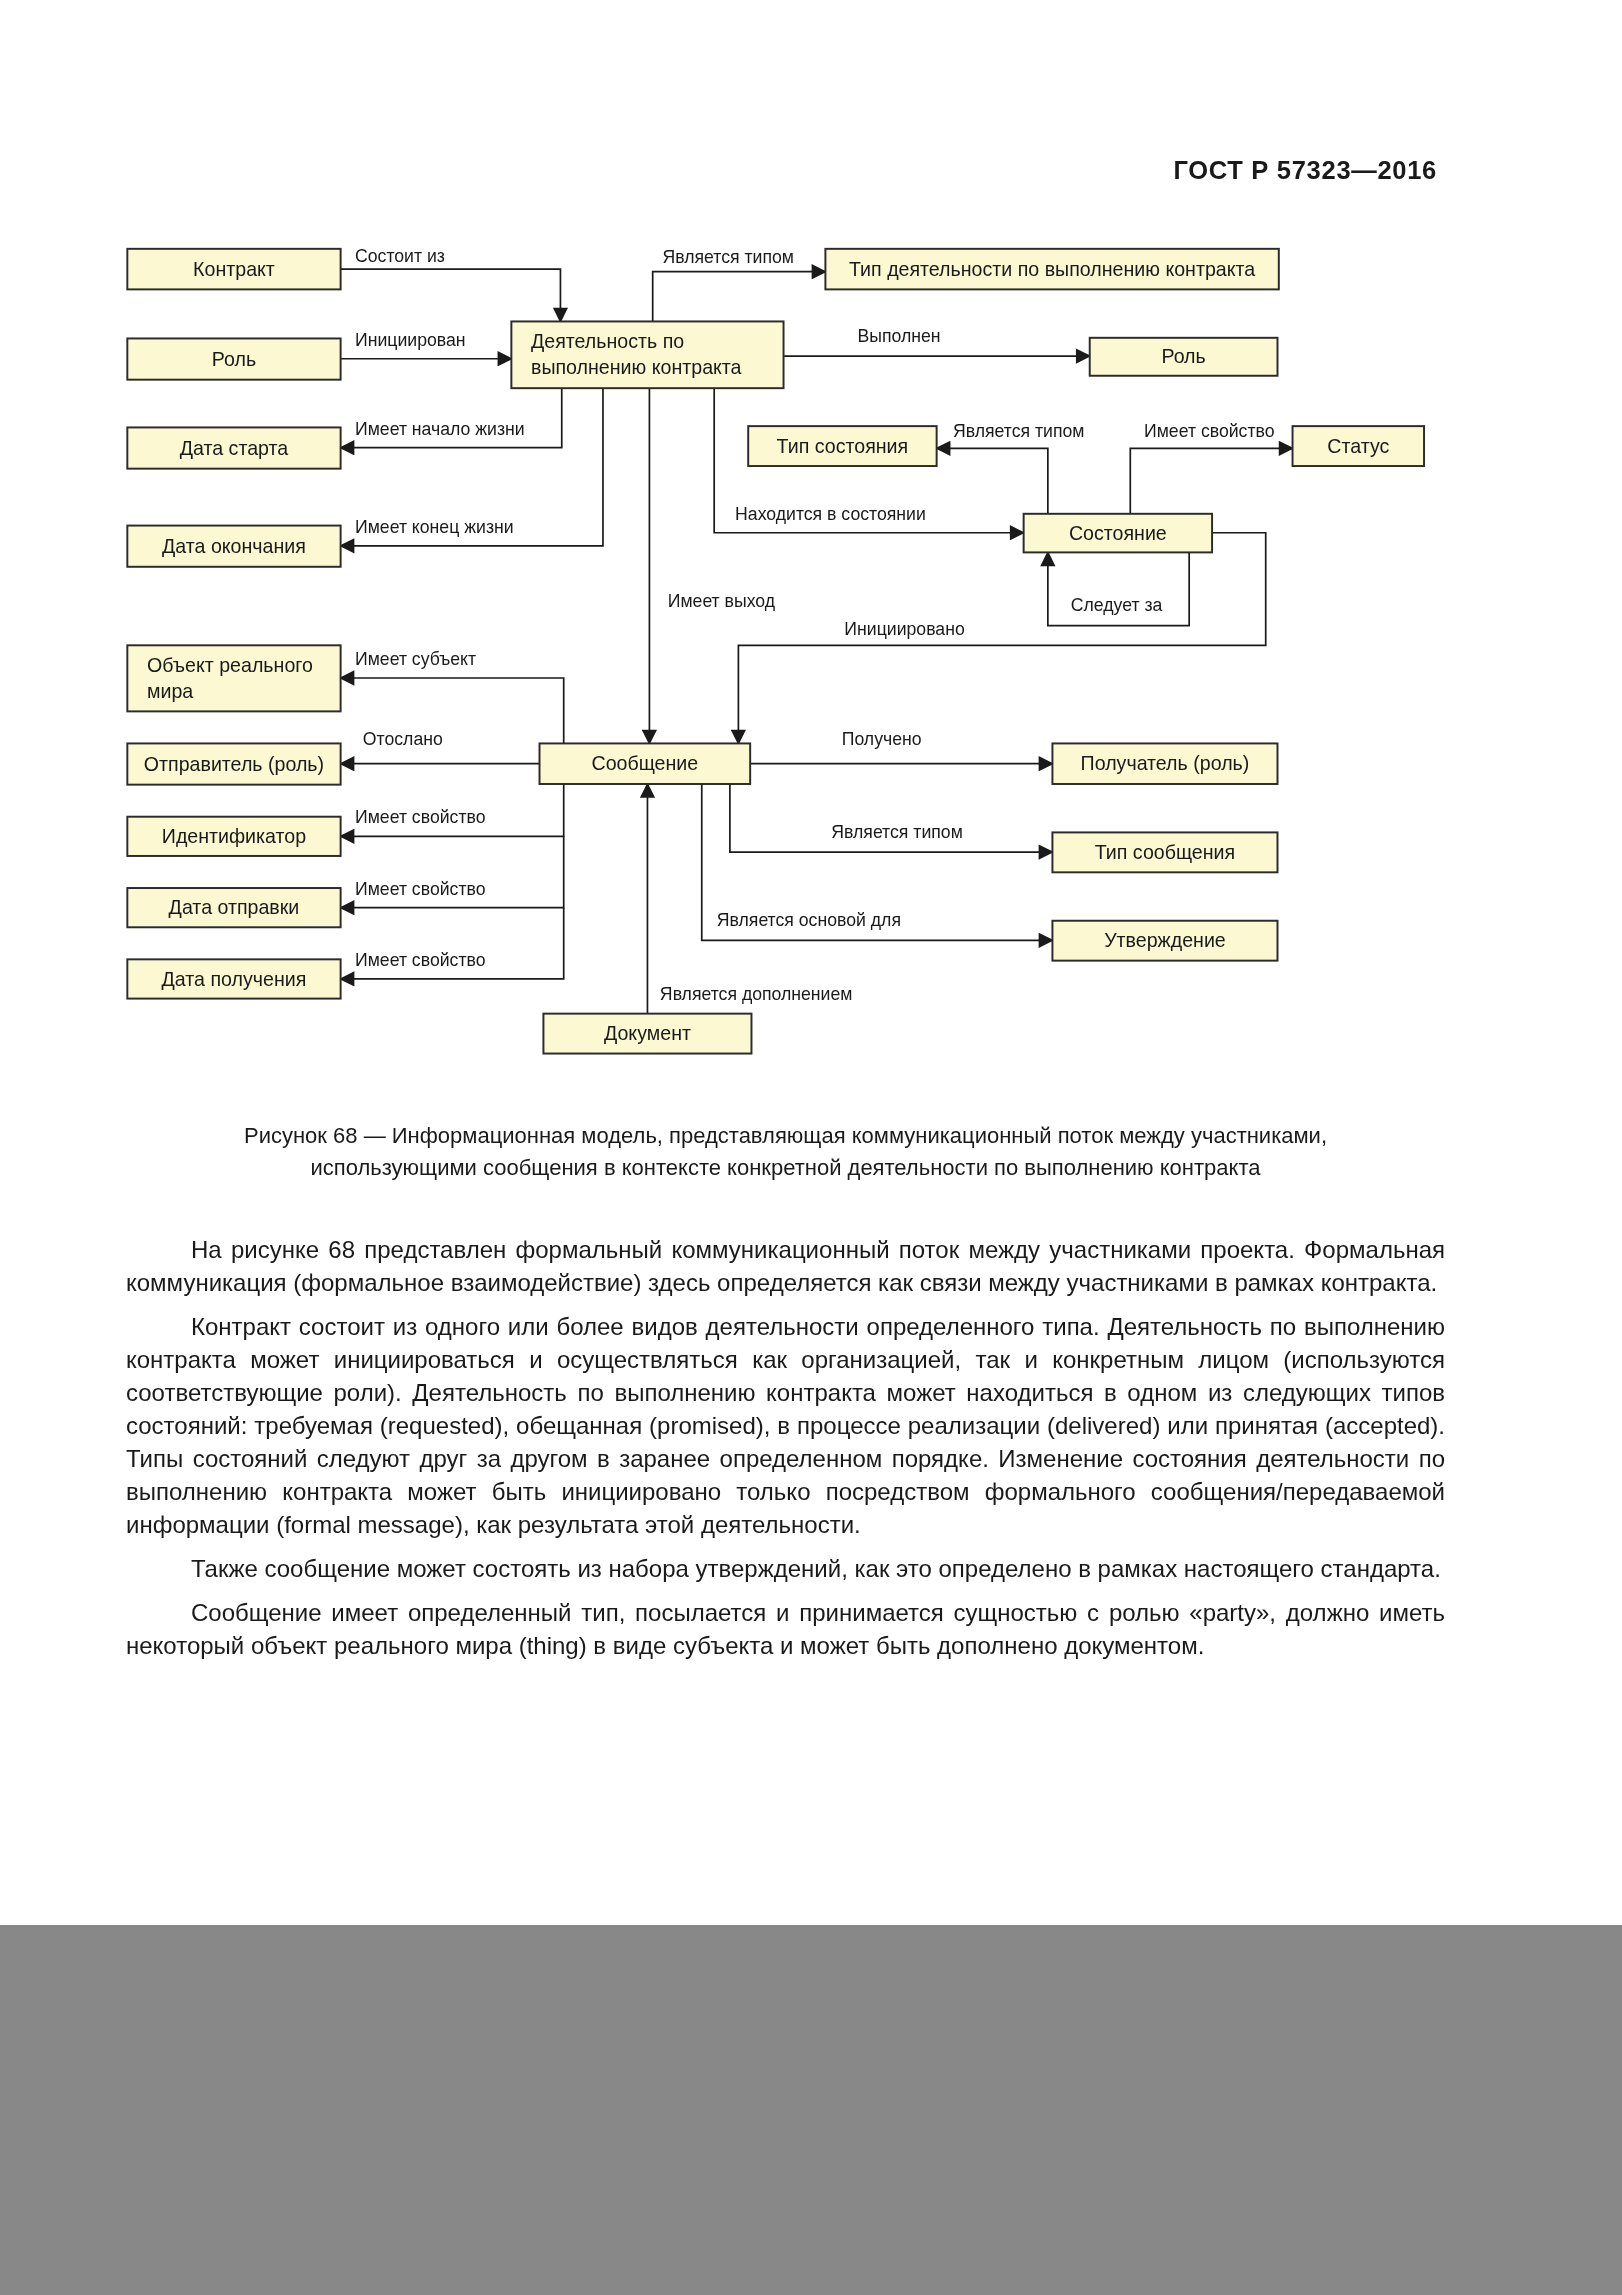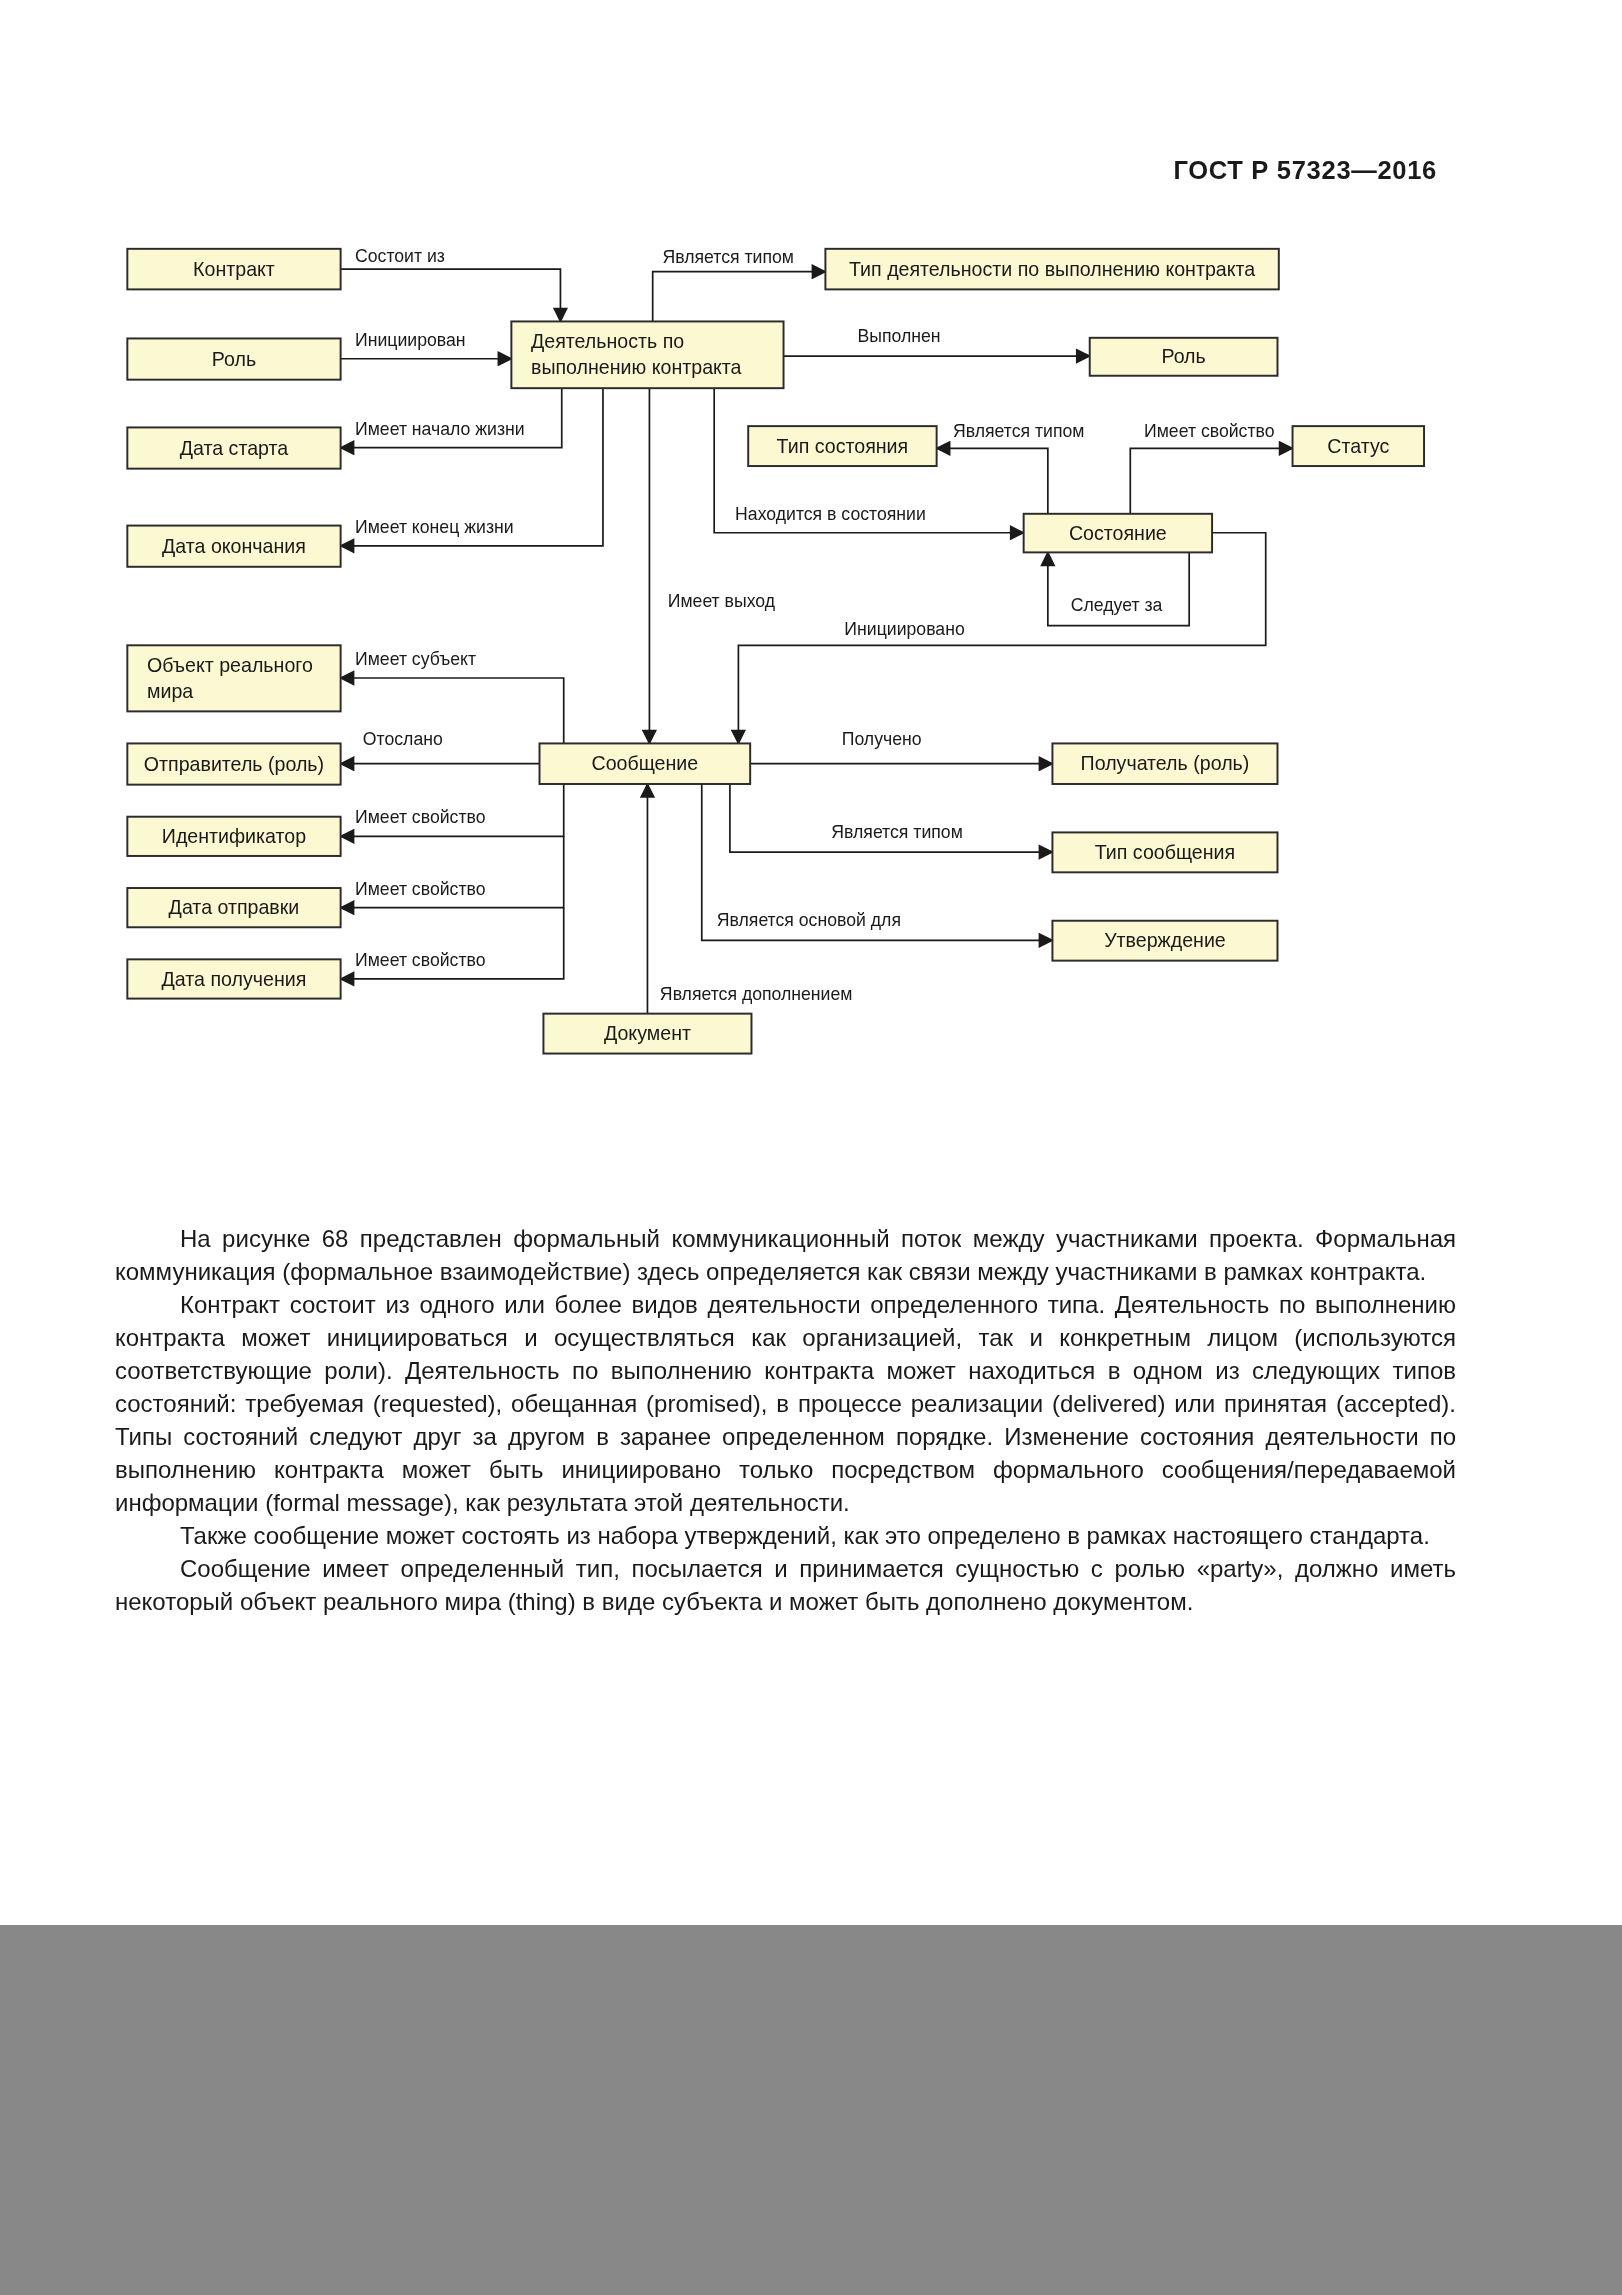--- a/index.html
+++ b/index.html
@@ -23,21 +23,21 @@
   .box-label{font-size:30px;fill:#1a1a1a;}
   .edge-label{font-size:27px;fill:#1a1a1a;}
   .caption{
     position:absolute;left:115px;top:1120px;width:1341px;
     text-align:center;font-size:22px;line-height:32px;
   }
   .body-text{
     position:absolute;left:115px;top:1222px;width:1341px;
     font-size:24px;line-height:33px;text-align:justify;
   }
-  .body-text p{margin:0;text-indent:65px;}
+  .body-text p{margin:11px;text-indent:65px;}
   .page-number{
     position:absolute;top:2061px;right:194px;
     font-size:25px;
   }
 </style>
 </head>
 <body>
 
 <div class="page">
 
@@ -210,20 +210,24 @@
           <rect x="1468" y="1077" width="344" height="61" fill="#fbf8d2" stroke="#2b2b2b" stroke-width="3"></rect>
           <text class="box-label" text-anchor="middle"><tspan x="1640" y="1117.5">Утверждение</tspan></text>
         </g>
         <g>
           <rect x="690" y="1219" width="318" height="61" fill="#fbf8d2" stroke="#2b2b2b" stroke-width="3"></rect>
           <text class="box-label" text-anchor="middle"><tspan x="849" y="1259.5">Документ</tspan></text>
         </g>
       </svg>
   </div>
 
+  <div class="caption">
+    <div>Рисунок 68 — Информационная модель, представляющая коммуникационный поток между участниками,</div>
+    <div>использующими сообщения в контексте конкретной деятельности по выполнению контракта</div>
+  </div>
 
   <div class="body-text">
     <p>На рисунке 68 представлен формальный коммуникационный поток между участниками проекта. Формальная коммуникация (формальное взаимодействие) здесь определяется как связи между участниками в рамках контракта.</p>
     <p>Контракт состоит из одного или более видов деятельности определенного типа. Деятельность по выполнению контракта может инициироваться и осуществляться как организацией, так и конкретным лицом (используются соответствующие роли). Деятельность по выполнению контракта может находиться в одном из следующих типов состояний: требуемая (requested), обещанная (promised), в процессе реализации (delivered) или принятая (accepted). Типы состояний следуют друг за другом в заранее определенном порядке. Изменение состояния деятельности по выполнению контракта может быть инициировано только посредством формального сообщения/передаваемой информации (formal message), как результата этой деятельности.</p>
     <p>Также сообщение может состоять из набора утверждений, как это определено в рамках настоящего стандарта.</p>
     <p>Сообщение имеет определенный тип, посылается и принимается сущностью с ролью «party», должно иметь некоторый объект реального мира (thing) в виде субъекта и может быть дополнено документом.</p>
   </div>
 
   <div class="page-number">77</div>
 

